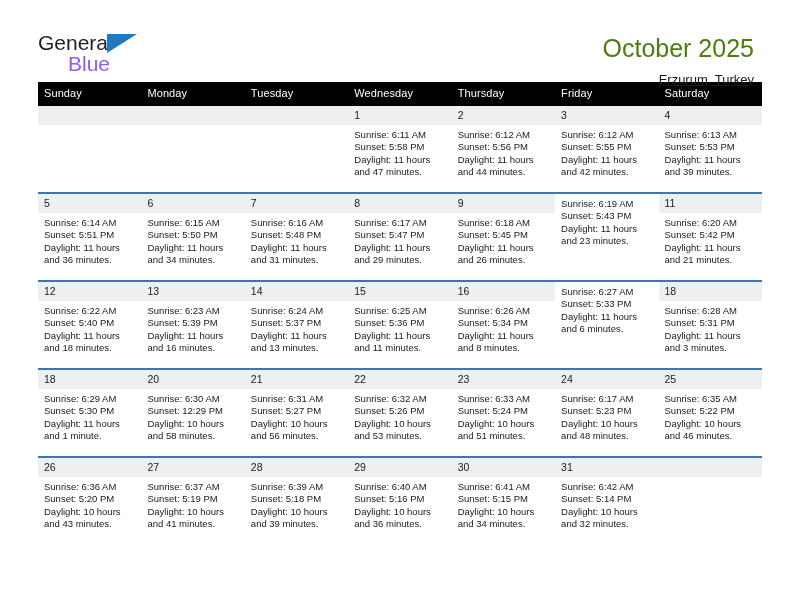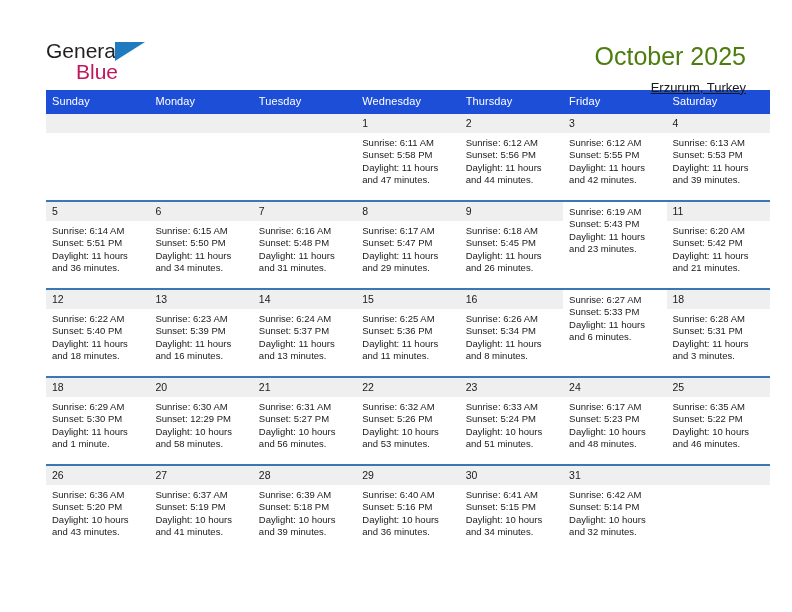--- a/index.html
+++ b/index.html
@@ -13,21 +13,21 @@
     background: #ffffff;
     font-family: "Liberation Sans", sans-serif;
     color: #1a1a1a;
     overflow: hidden;
   }
 
   .page {
     position: relative;
     width: 792px;
     height: 612px;
-    padding: 12px;
+    padding: 4px;
   }
 
   
   .top-bar {
     display: flex;
     align-items: flex-start;
     justify-content: space-between;
     padding: 28px 34px 0 34px;
     height: 78px;
   }
@@ -55,21 +55,21 @@
     width: 0;
     height: 0;
     border-left: 30px solid #1f7ac0;
     border-bottom: 19px solid transparent;
   }
   .brand-blue {
     position: absolute;
     left: 30px;
     top: 21px;
     font-size: 21px;
-    color: #be185d;
+    color: #8b5cf6;
     font-family: "Liberation Sans", sans-serif;
   }
 
   .title-block {
     text-align: right;
     padding-top: 2px;
   }
   .cal-title {
     font-size: 25px;
     font-weight: normal;
@@ -88,21 +88,21 @@
   }
 
   
   .calendar {
     margin: 0 34px;
     width: 724px;
   }
 
   .weekday-row {
     display: flex;
-    background: #1d4ed8;
+    background: #000000;
   }
   .weekday-cell {
     flex: 1 1 0;
     color: #ffffff;
     font-size: 11px;
     padding: 5px 0 5px 6px;
     line-height: 1.25;
     letter-spacing: 0.1px;
   }
 

